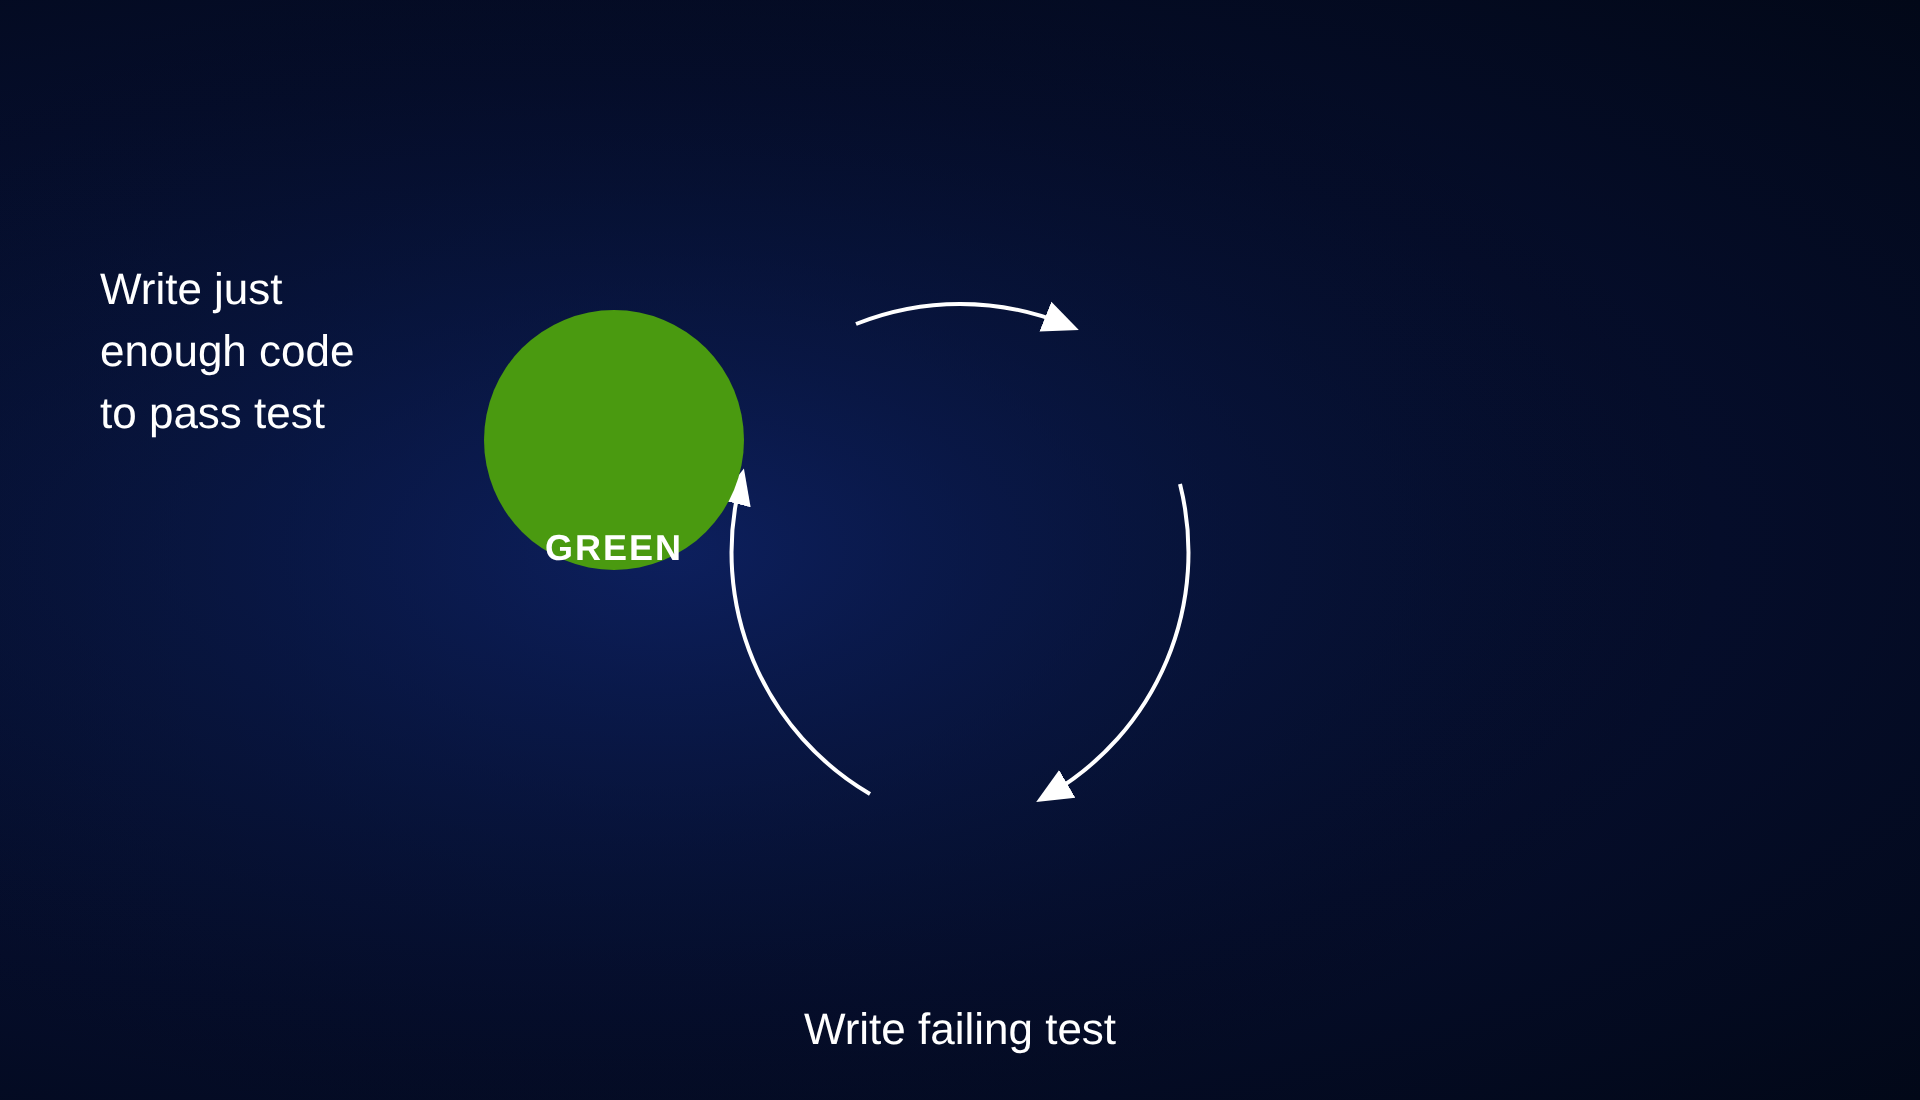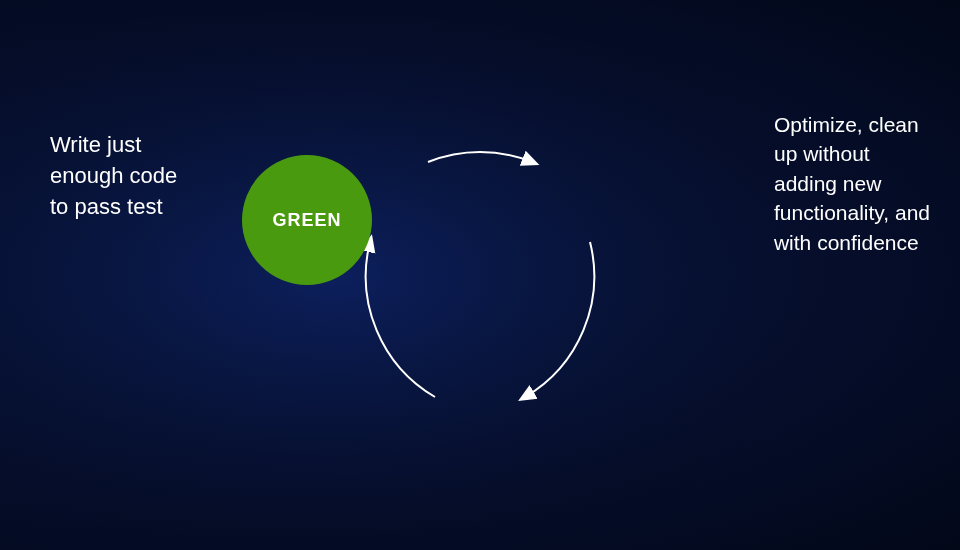--- a/index.html
+++ b/index.html
@@ -28,21 +28,21 @@
       left: 50%;
       top: 50%;
       transform: translate(-50%, -52%);
     }
 
     
     .node {
       position: absolute;
       border-radius: 50%;
       display: flex;
-      align-items: center;
+      align-items: flex-end;
       justify-content: center;
       font-weight: 900;
       font-size: 18px;
       letter-spacing: 1px;
       text-transform: uppercase;
     }
 
     .node-green {
       width: 130px;
       height: 130px;
@@ -143,18 +143,18 @@
   <div class="node node-green">
     <span>GREEN</span>
   </div>
 
 
 
   <div class="label label-green">
     <span>Write just<br>enough code<br>to pass test</span>
   </div>
 
-  <div class="label label-refactor">
-    <span>Optimize, clean<br>up without<br>adding new<br>functionality, and<br>with confidence</span>
+
+  <div class="label label-red">
+    <span>Write failing test</span>
   </div>
-
 
 </div>
 
 </body></html>

